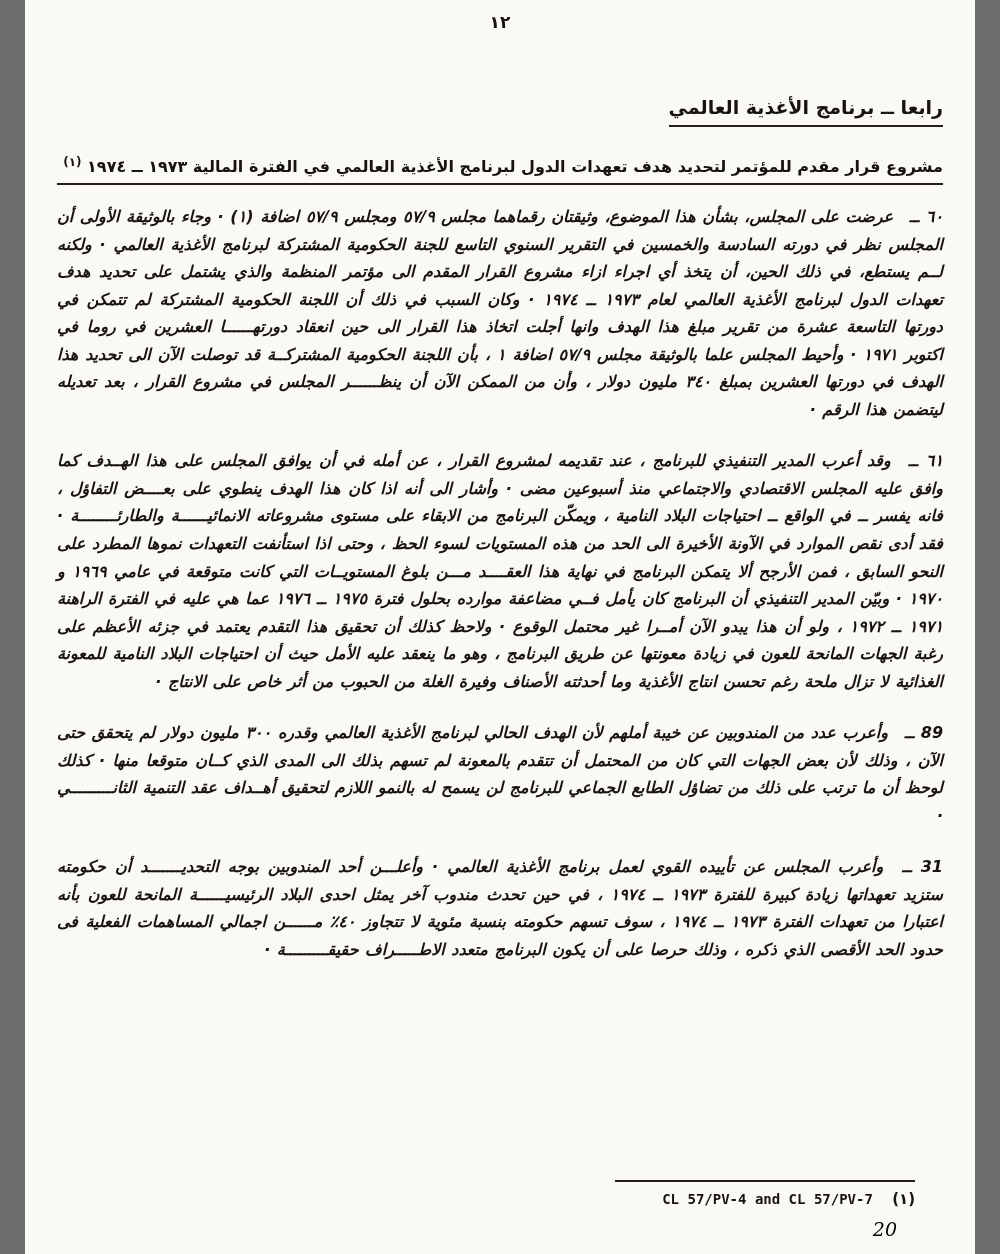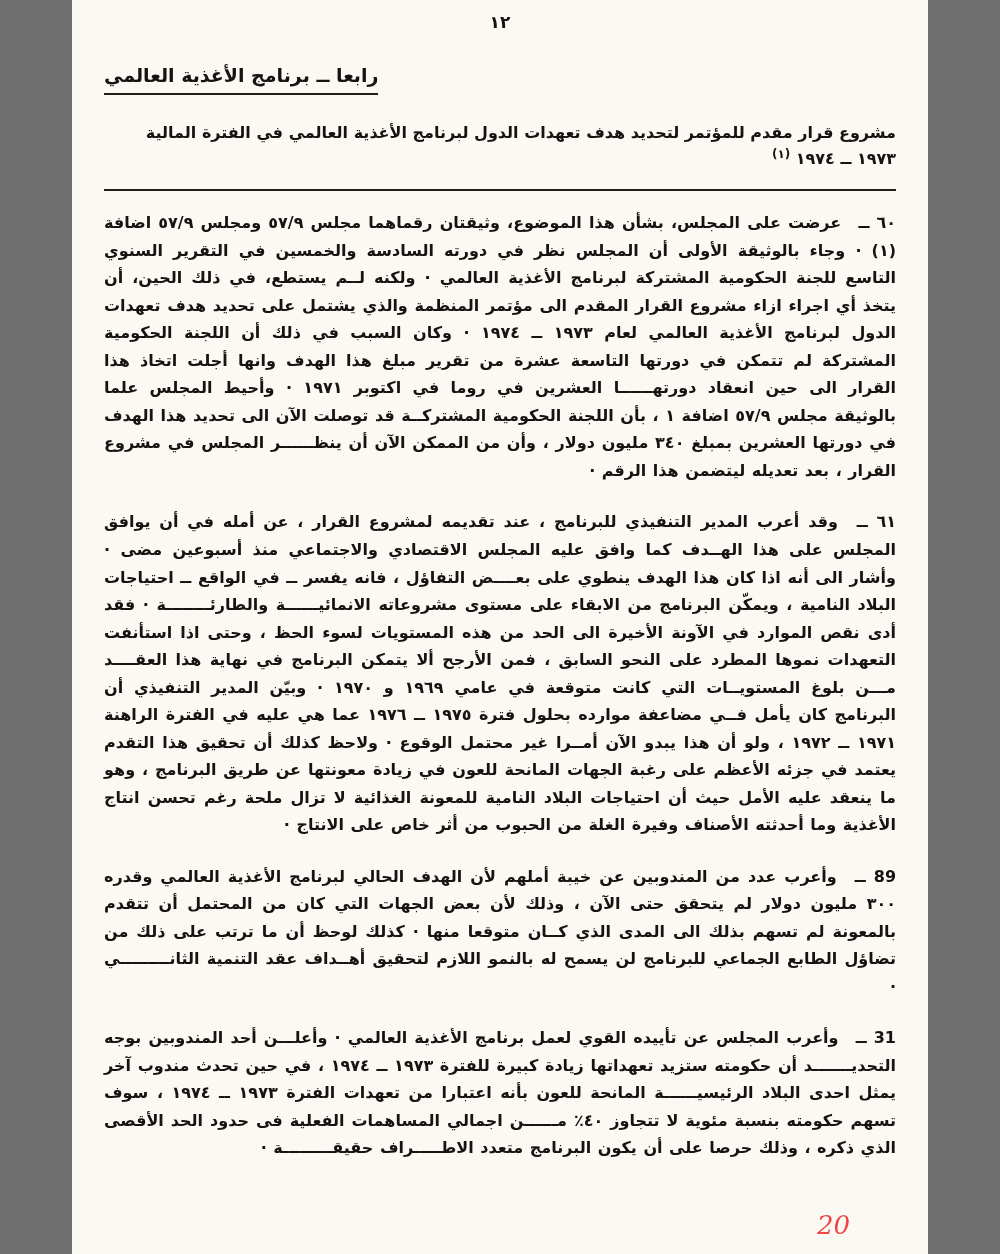--- a/index.html
+++ b/index.html
@@ -2,74 +2,75 @@
 <html lang="ar"><head>
 <meta charset="utf-8">
 <style>
   html, body {
     margin: 0;
     padding: 0;
     background: #6e6e6e;
   }
   .page {
     position: relative;
-    width: 856px;
+    width: 950px;
     height: 1254px;
     margin: 0 auto;
     background: #fbf9f3;
     box-sizing: border-box;
     padding: 12px 32px 0 32px;
     overflow: hidden;
     font-family: "DejaVu Sans", sans-serif;
     color: #161310;
   }
   .pageno-top {
     text-align: center;
     font-size: 17px;
     font-weight: bold;
     letter-spacing: 2px;
   }
   .doc-title-wrap {
-    text-align: left;
-    margin-top: 32px;
+    text-align: right;
+    margin-top: 64px;
     margin-bottom: 26px;
   }
   .doc-title {
     display: inline-block;
     direction: rtl;
     font-size: 19px;
     font-weight: bold;
     border-bottom: 2px solid #241f18;
     padding-bottom: 7px;
   }
   .subtitle {
     direction: rtl;
     text-align: right;
     font-size: 16px;
     font-weight: bold;
     border-bottom: 2px solid #241f18;
-    padding-bottom: 18px;
+    padding-bottom: 4px;
     margin-bottom: 18px;
     line-height: 1.5;
   }
   .subtitle sup {
     font-size: 12px;
   }
   .content {
     direction: rtl;
   }
   .para {
     direction: rtl;
     text-align: justify;
     text-justify: inter-word;
     font-size: 16px;
     font-weight: bold;
     line-height: 1.72;
     margin: 0 0 24px 0;
     word-spacing: 1px;
+    font-style: italic;
   }
   .para .pnum {
     padding-left: 10px;
   }
   .footer {
     position: absolute;
     right: 60px;
     bottom: 46px;
     text-align: right;
   }
@@ -92,22 +93,22 @@
     unicode-bidi: embed;
     font-family: "DejaVu Sans Mono", monospace;
     font-size: 14px;
   }
   .pageno-bottom {
     position: absolute;
     right: 78px;
     bottom: 14px;
     font-family: "DejaVu Serif", serif;
     font-style: italic;
-    font-size: 26px;
-    color: #ef4444;
+    font-size: 19px;
+    color: #000000;
   }
 </style>
 </head>
 <body>
 
 <div class="page">
 
   <div class="pageno-top">١٢</div>
 
   <div class="doc-title-wrap">
@@ -136,16 +137,23 @@
       <span>وأعرب عدد من المندوبين عن خيبة أملهم لأن الهدف الحالي لبرنامج الأغذية العالمي وقدره ٣٠٠ مليون دولار لم يتحقق حتى الآن ، وذلك لأن بعض الجهات التي كان من المحتمل أن تتقدم بالمعونة لم تسهم بذلك الى المدى الذي كــان متوقعا منها · كذلك لوحظ أن ما ترتب على ذلك من تضاؤل الطابع الجماعي للبرنامج لن يسمح له بالنمو اللازم لتحقيق أهــداف عقد التنمية الثانـــــــــي ·</span>
     </p>
 
     <p class="para">
       <span class="pnum">31 ــ</span>
       <span>وأعرب المجلس عن تأييده القوي لعمل برنامج الأغذية العالمي · وأعلـــن أحد المندوبين بوجه التحديـــــــد أن حكومته ستزيد تعهداتها زيادة كبيرة للفترة ١٩٧٣ ــ ١٩٧٤ ، في حين تحدث مندوب آخر يمثل احدى البلاد الرئيسيــــــة المانحة للعون بأنه اعتبارا من تعهدات الفترة ١٩٧٣ ــ ١٩٧٤ ، سوف تسهم حكومته بنسبة مئوية لا تتجاوز ٤٠٪ مــــــن اجمالي المساهمات الفعلية فى حدود الحد الأقصى الذي ذكره ، وذلك حرصا على أن يكون البرنامج متعدد الاطـــــراف حقيقـــــــــة ·</span>
     </p>
 
   </div>
 
+  <div class="footer">
+    <div class="footnote-rule"></div>
+    <div class="footnote">
+      <span class="marker">(١)</span>
+      <span class="latin">CL 57/PV-4 and CL 57/PV-7</span>
+    </div>
+  </div>
 
   <div class="pageno-bottom">20</div>
 
 </div>
 
 </body></html>

